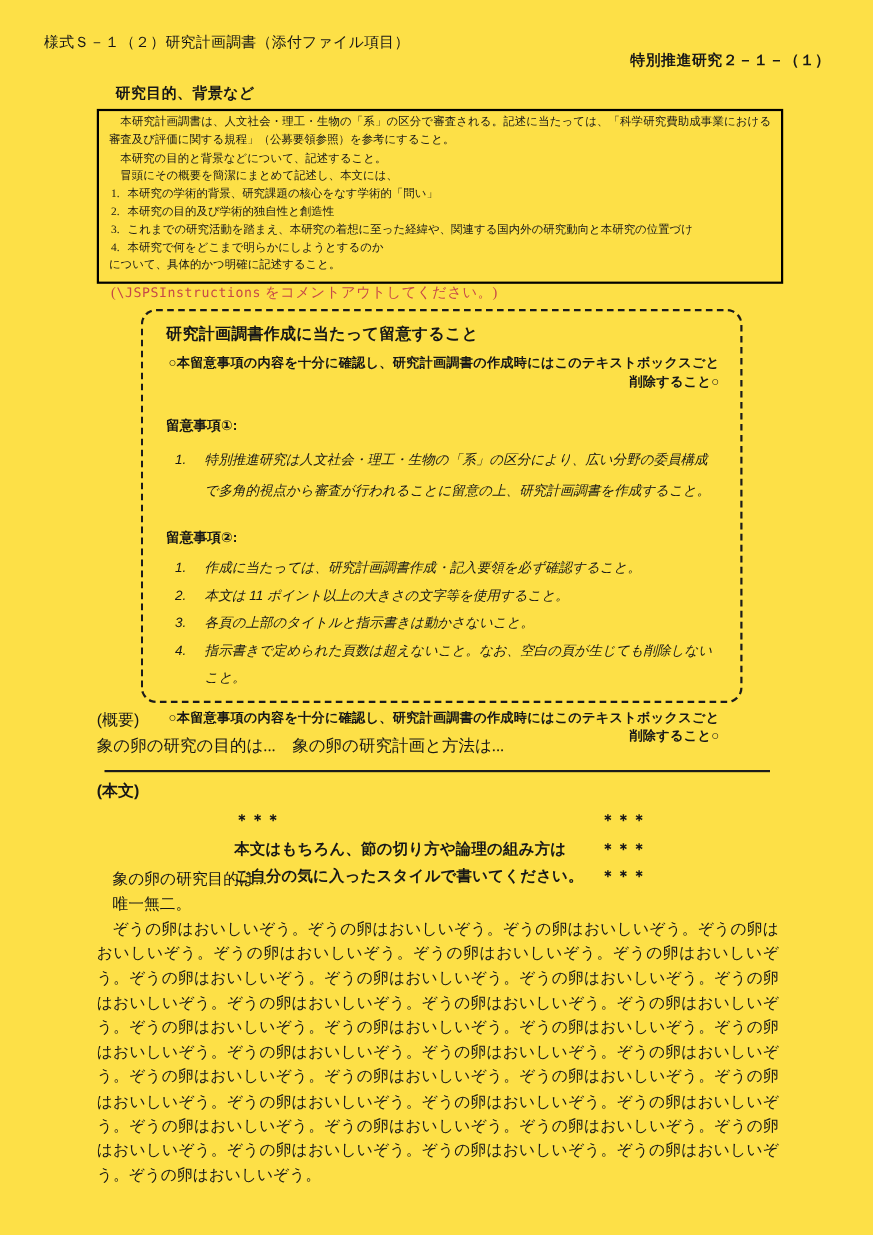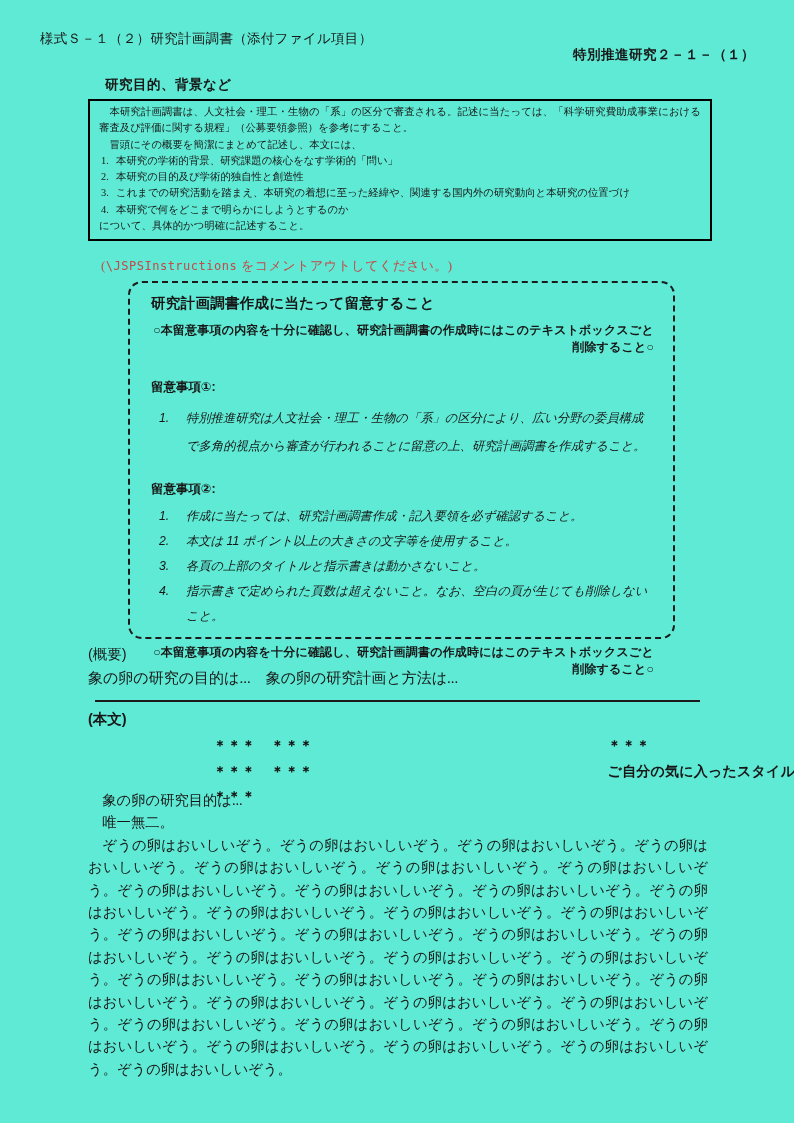--- a/index.html
+++ b/index.html
@@ -1,19 +1,19 @@
 <!DOCTYPE html>
 <html lang="ja"><head>
 <meta charset="utf-8">
 <style>
   html,body{margin:0;padding:0;background:#e8e8e8;}
   .page{
     position:relative;
     width:794px;height:1123px;
-    background:#5eead4;
+    background:#fde047;
     margin:0 auto;
     overflow:hidden;
     color:#171717;
     font-family:"Liberation Serif","DejaVu Serif",serif;
   }
   .sans{font-family:"Liberation Sans","DejaVu Sans",sans-serif;}
   .mono{font-family:"DejaVu Sans Mono","Liberation Mono",monospace;}
 
   .header-left{position:absolute;left:40px;top:30px;font-size:13.5px;letter-spacing:.3px;}
   .header-right{position:absolute;right:39px;top:46px;font-weight:bold;font-size:13.5px;letter-spacing:.5px;}
@@ -77,20 +77,21 @@
 <body>
 
 <div class="page">
 
   <div class="header-left">様式Ｓ－１（２）研究計画調書（添付ファイル項目）</div>
   <div class="header-right sans">特別推進研究２－１－（１）</div>
   <div class="section-title sans">研究目的、背景など</div>
 
   <div class="instruction-box">
     <p class="ibox-para">本研究計画調書は、人文社会・理工・生物の「系」の区分で審査される。記述に当たっては、「科学研究費助成事業における審査及び評価に関する規程」（公募要領参照）を参考にすること。</p>
+    <p class="ibox-para">本研究の目的と背景などについて、記述すること。</p>
     <p class="ibox-para">冒頭にその概要を簡潔にまとめて記述し、本文には、</p>
     <div class="ibox-item">
       <span class="num">1.</span>
       <span class="txt">本研究の学術的背景、研究課題の核心をなす学術的「問い」</span>
     </div>
     <div class="ibox-item">
       <span class="num">2.</span>
       <span class="txt">本研究の目的及び学術的独自性と創造性</span>
     </div>
     <div class="ibox-item">
@@ -143,20 +144,21 @@
   <div class="summary-text">象の卵の研究の目的は...　象の卵の研究計画と方法は...</div>
 
   <div class="divider"></div>
 
   <div class="body-label sans">(本文)</div>
 
   <div class="example-block sans">
     <span>＊＊＊</span>
     <span>＊＊＊</span>
     <span>＊＊＊</span>
+    <span>本文はもちろん、節の切り方や論理の組み方は</span>
     <span>＊＊＊</span>
     <span>＊＊＊</span>
     <span>ご自分の気に入ったスタイルで書いてください。</span>
     <span>＊＊＊</span>
   </div>
 
   <div class="body-block">
     <p>象の卵の研究目的は...</p>
     <p>唯一無二。</p>
     <p class="body-paragraph">ぞうの卵はおいしいぞう。ぞうの卵はおいしいぞう。ぞうの卵はおいしいぞう。ぞうの卵はおいしいぞう。ぞうの卵はおいしいぞう。ぞうの卵はおいしいぞう。ぞうの卵はおいしいぞう。ぞうの卵はおいしいぞう。ぞうの卵はおいしいぞう。ぞうの卵はおいしいぞう。ぞうの卵はおいしいぞう。ぞうの卵はおいしいぞう。ぞうの卵はおいしいぞう。ぞうの卵はおいしいぞう。ぞうの卵はおいしいぞう。ぞうの卵はおいしいぞう。ぞうの卵はおいしいぞう。ぞうの卵はおいしいぞう。ぞうの卵はおいしいぞう。ぞうの卵はおいしいぞう。ぞうの卵はおいしいぞう。ぞうの卵はおいしいぞう。ぞうの卵はおいしいぞう。ぞうの卵はおいしいぞう。ぞうの卵はおいしいぞう。ぞうの卵はおいしいぞう。ぞうの卵はおいしいぞう。ぞうの卵はおいしいぞう。ぞうの卵はおいしいぞう。ぞうの卵はおいしいぞう。ぞうの卵はおいしいぞう。ぞうの卵はおいしいぞう。ぞうの卵はおいしいぞう。ぞうの卵はおいしいぞう。ぞうの卵はおいしいぞう。ぞうの卵はおいしいぞう。</p>

